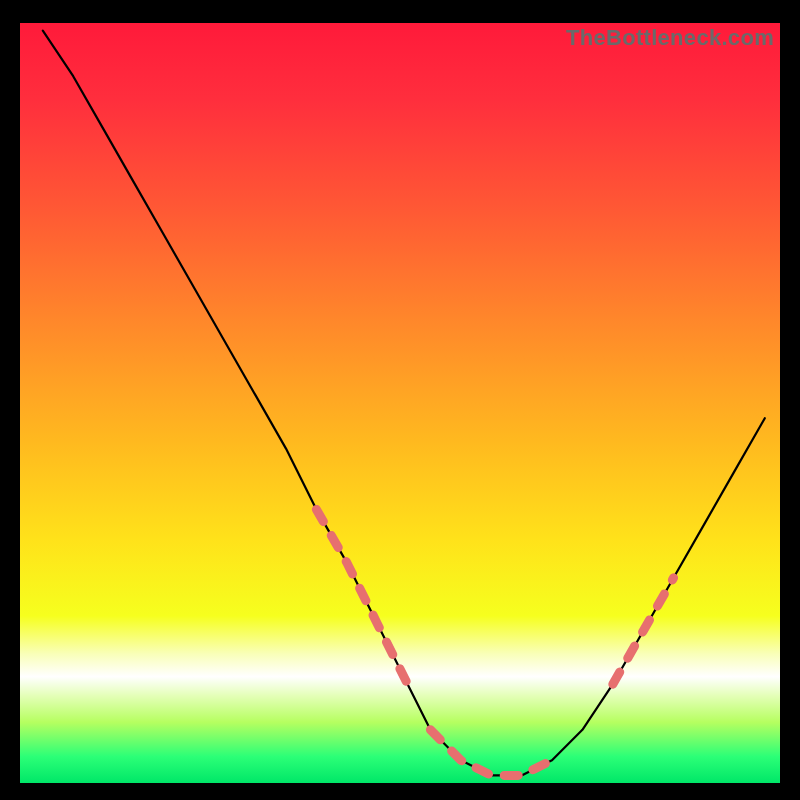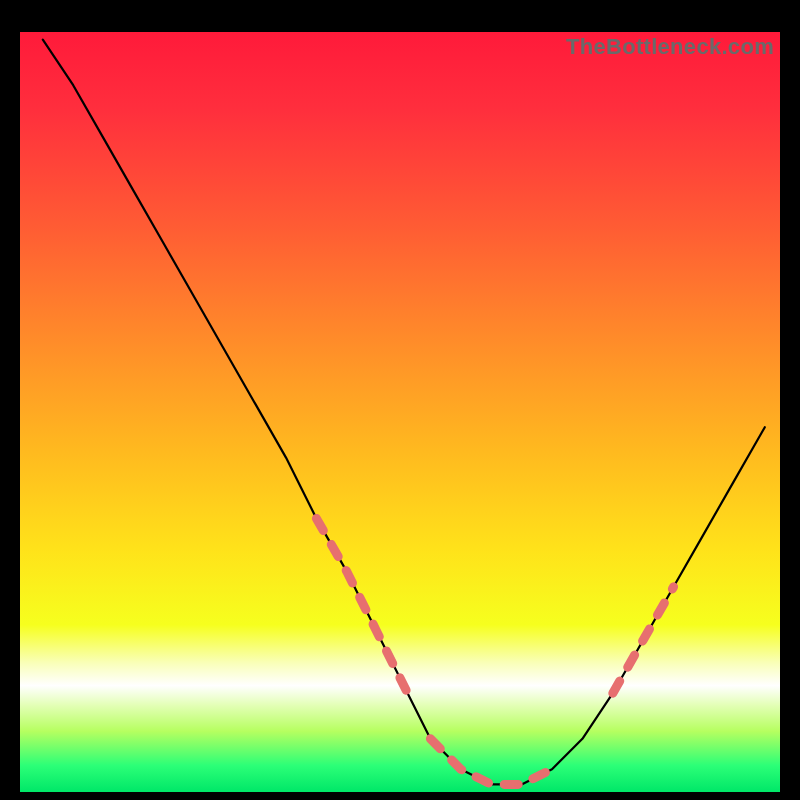--- a/index.html
+++ b/index.html
@@ -6,21 +6,21 @@
     margin: 0;
     padding: 0;
     width: 800px;
     height: 800px;
     background: #000;
     overflow: hidden;
   }
   .frame {
     position: absolute;
     left: 20px;
-    top: 32px;
+    top: 23px;
     width: 760px;
     height: 760px;
     background: #86efac;
   }
   .plot-area {
     position: absolute;
     left: 0;
     top: 0;
     width: 760px;
     height: 760px;

